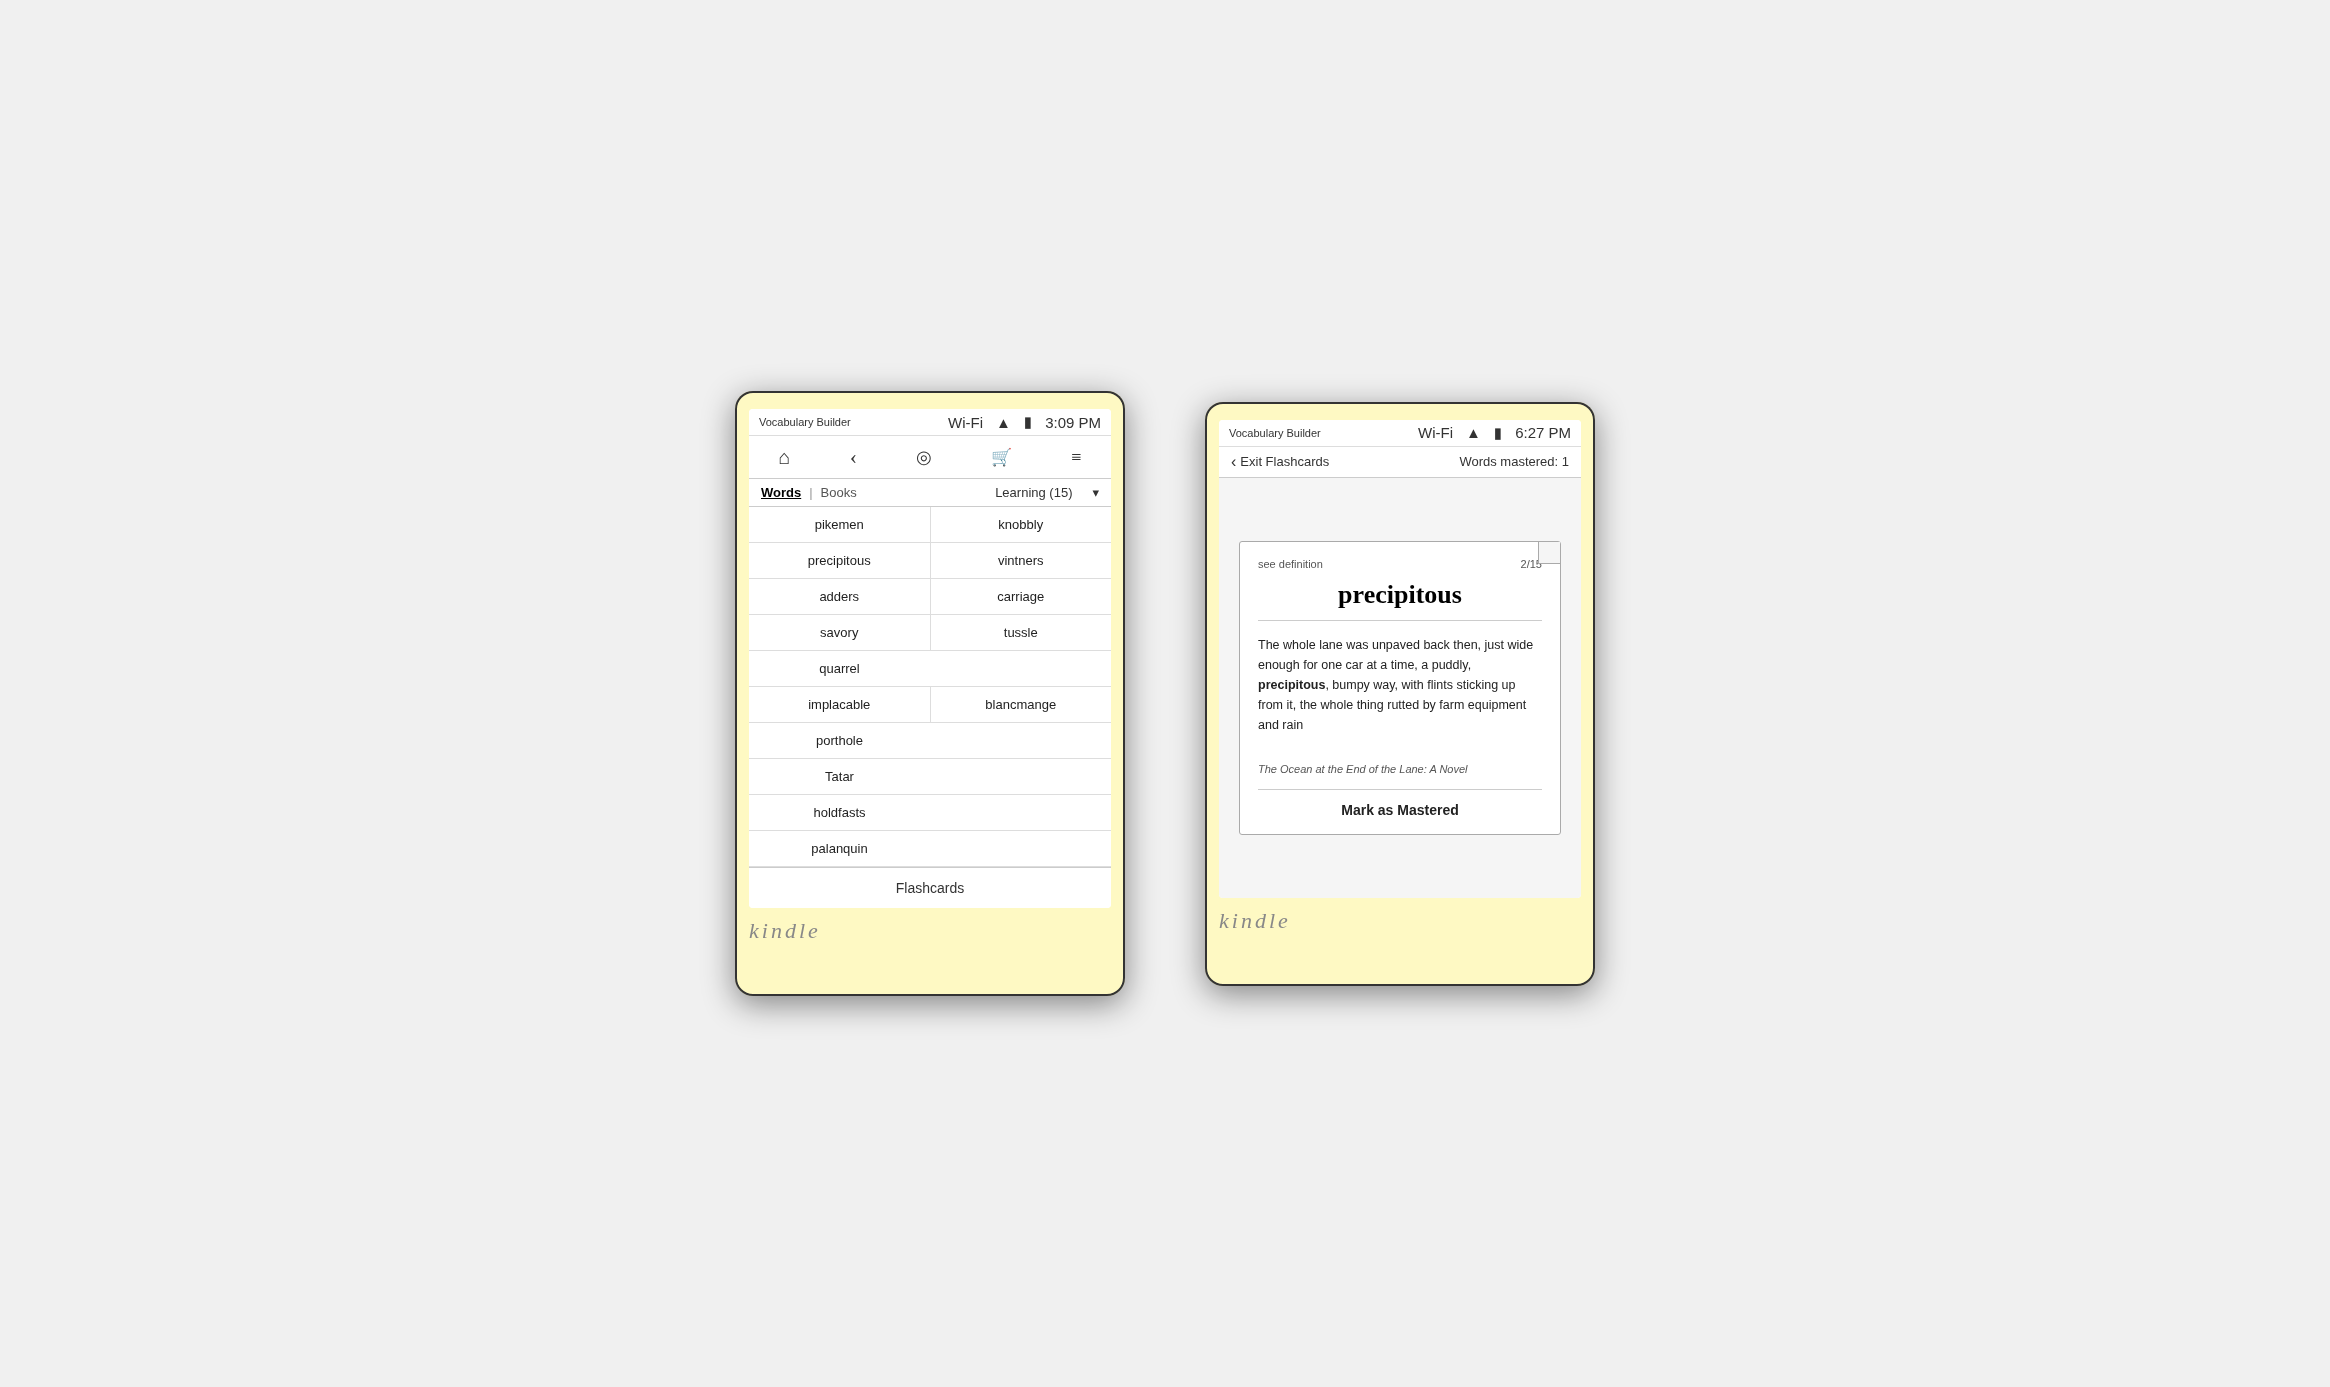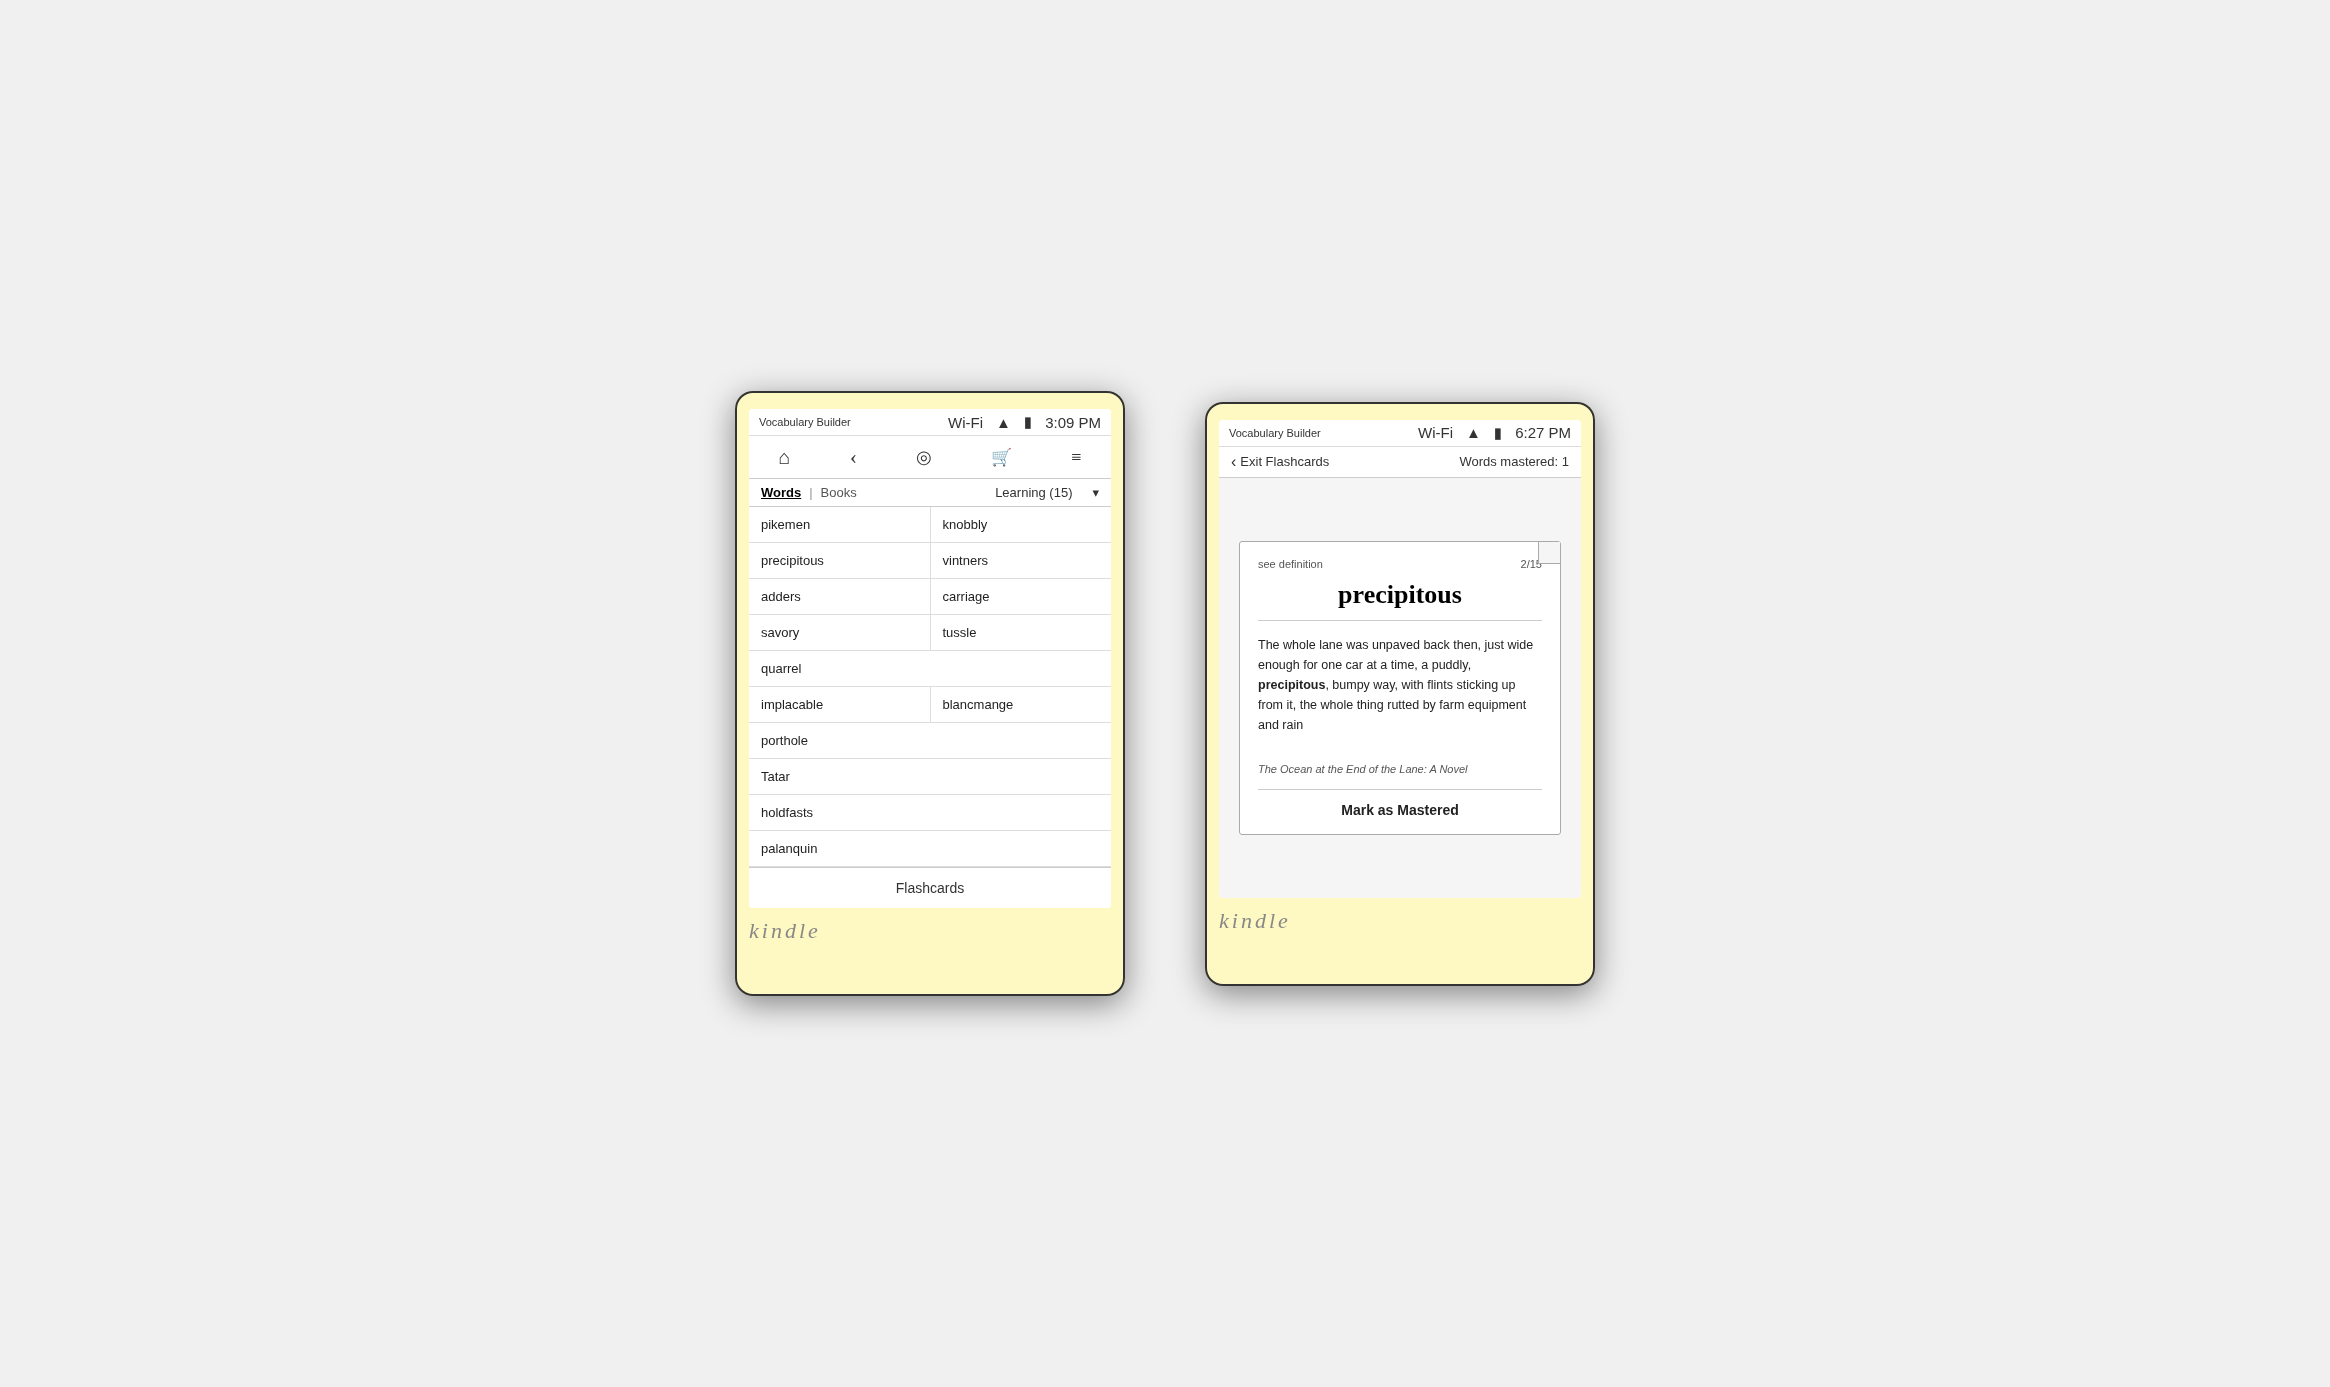--- a/index.html
+++ b/index.html
@@ -100,21 +100,21 @@
       background: #fff;
       padding: 0;
     }
     .word-row {
       display: flex;
       border-bottom: 1px solid #ddd;
     }
     .word-cell {
       flex: 1;
       padding: 10px 12px;
-      text-align: left;
+      text-align: center;
       font-size: 13px;
       color: #222;
       border-right: 1px solid #ddd;
       font-family: Arial, sans-serif;
     }
     .word-cell:last-child { border-right: none; }
     .word-cell.single { border-right: none; flex: 0 0 50%; }
 
     
     .flashcards-btn {

